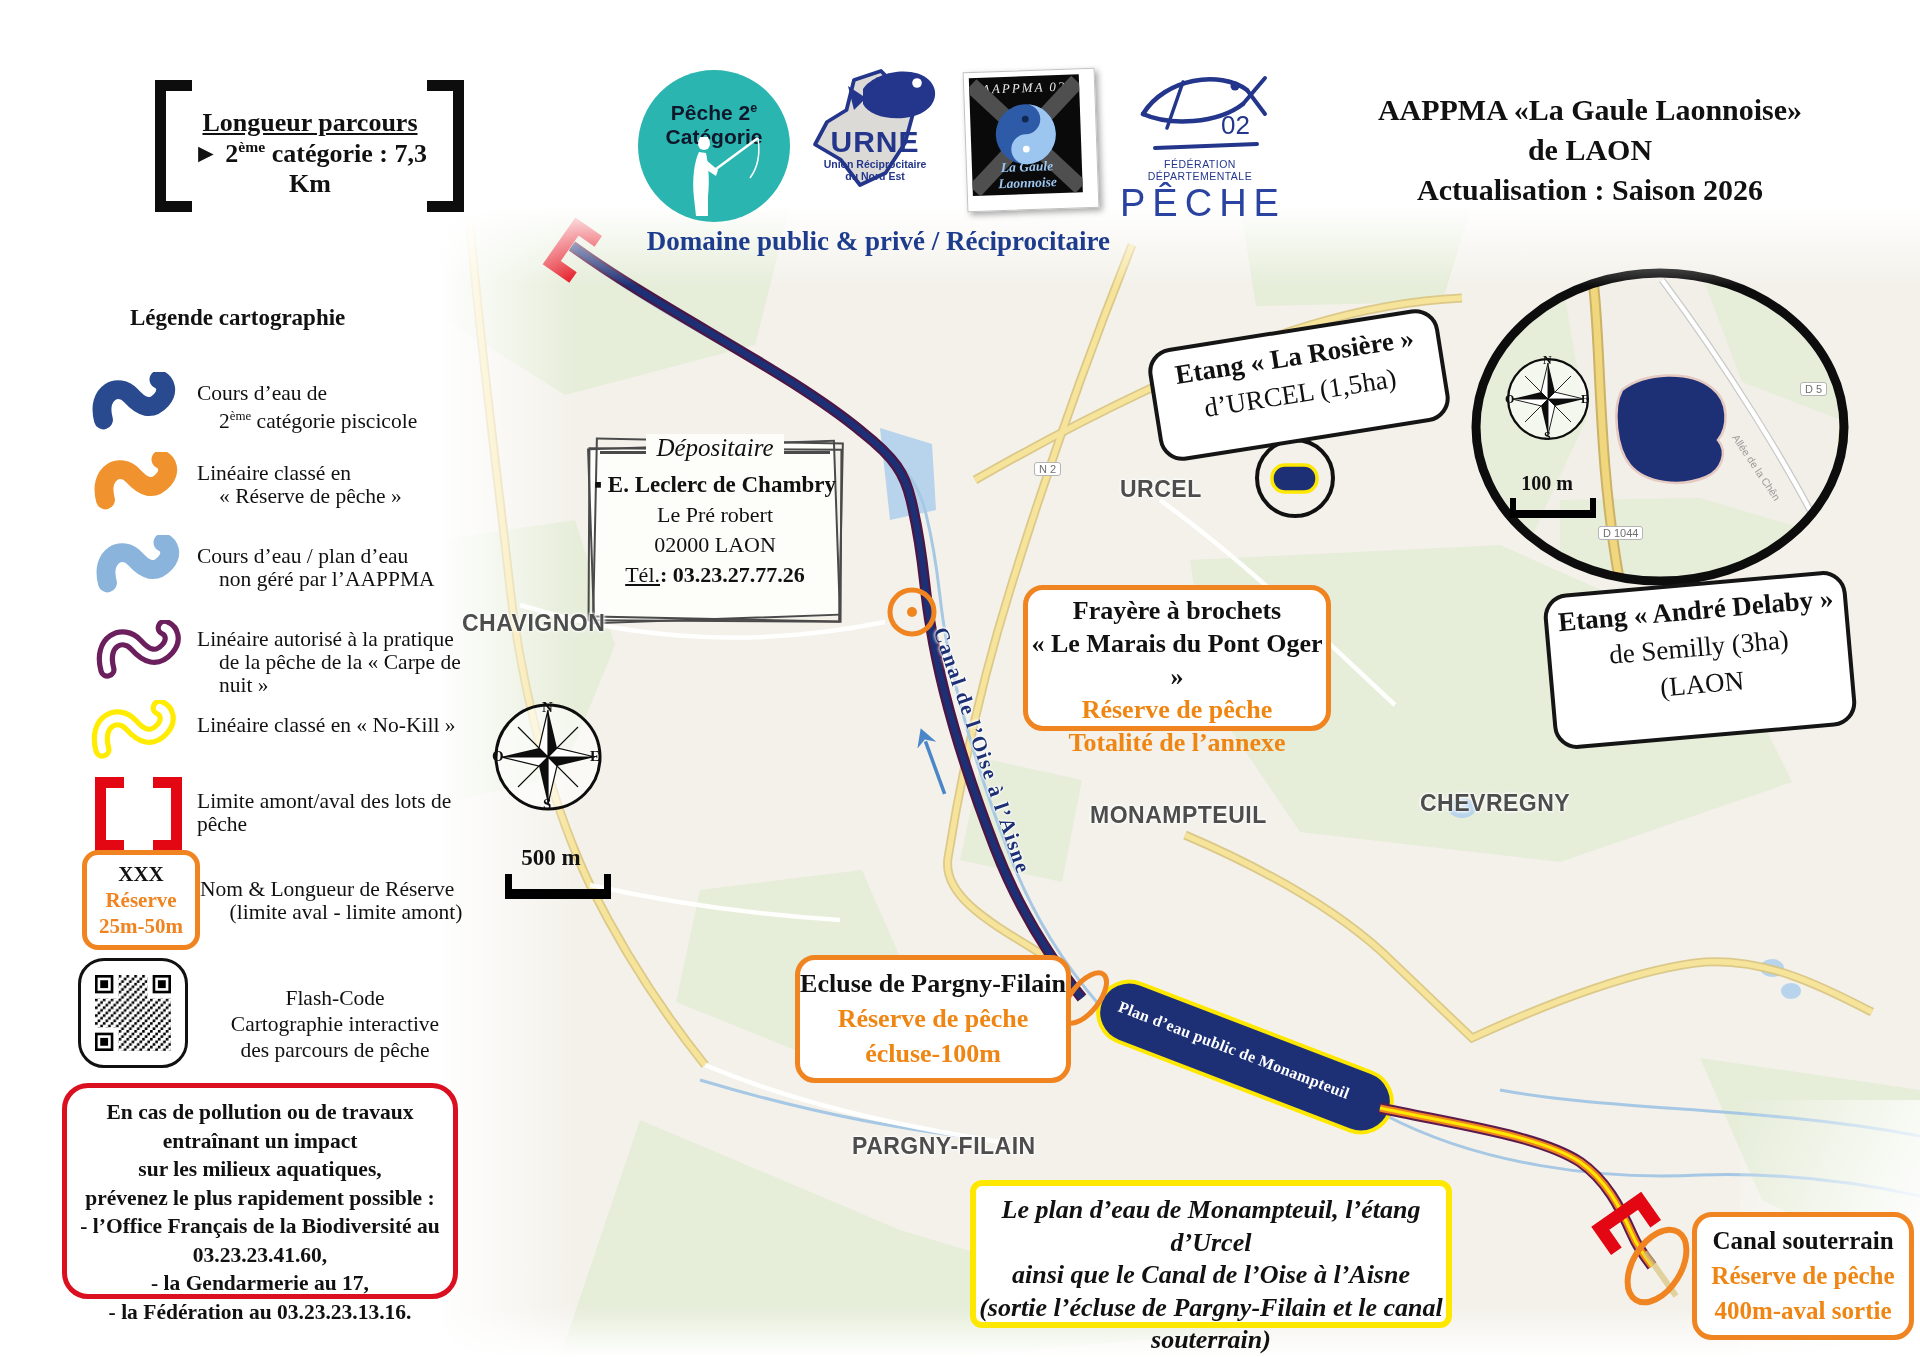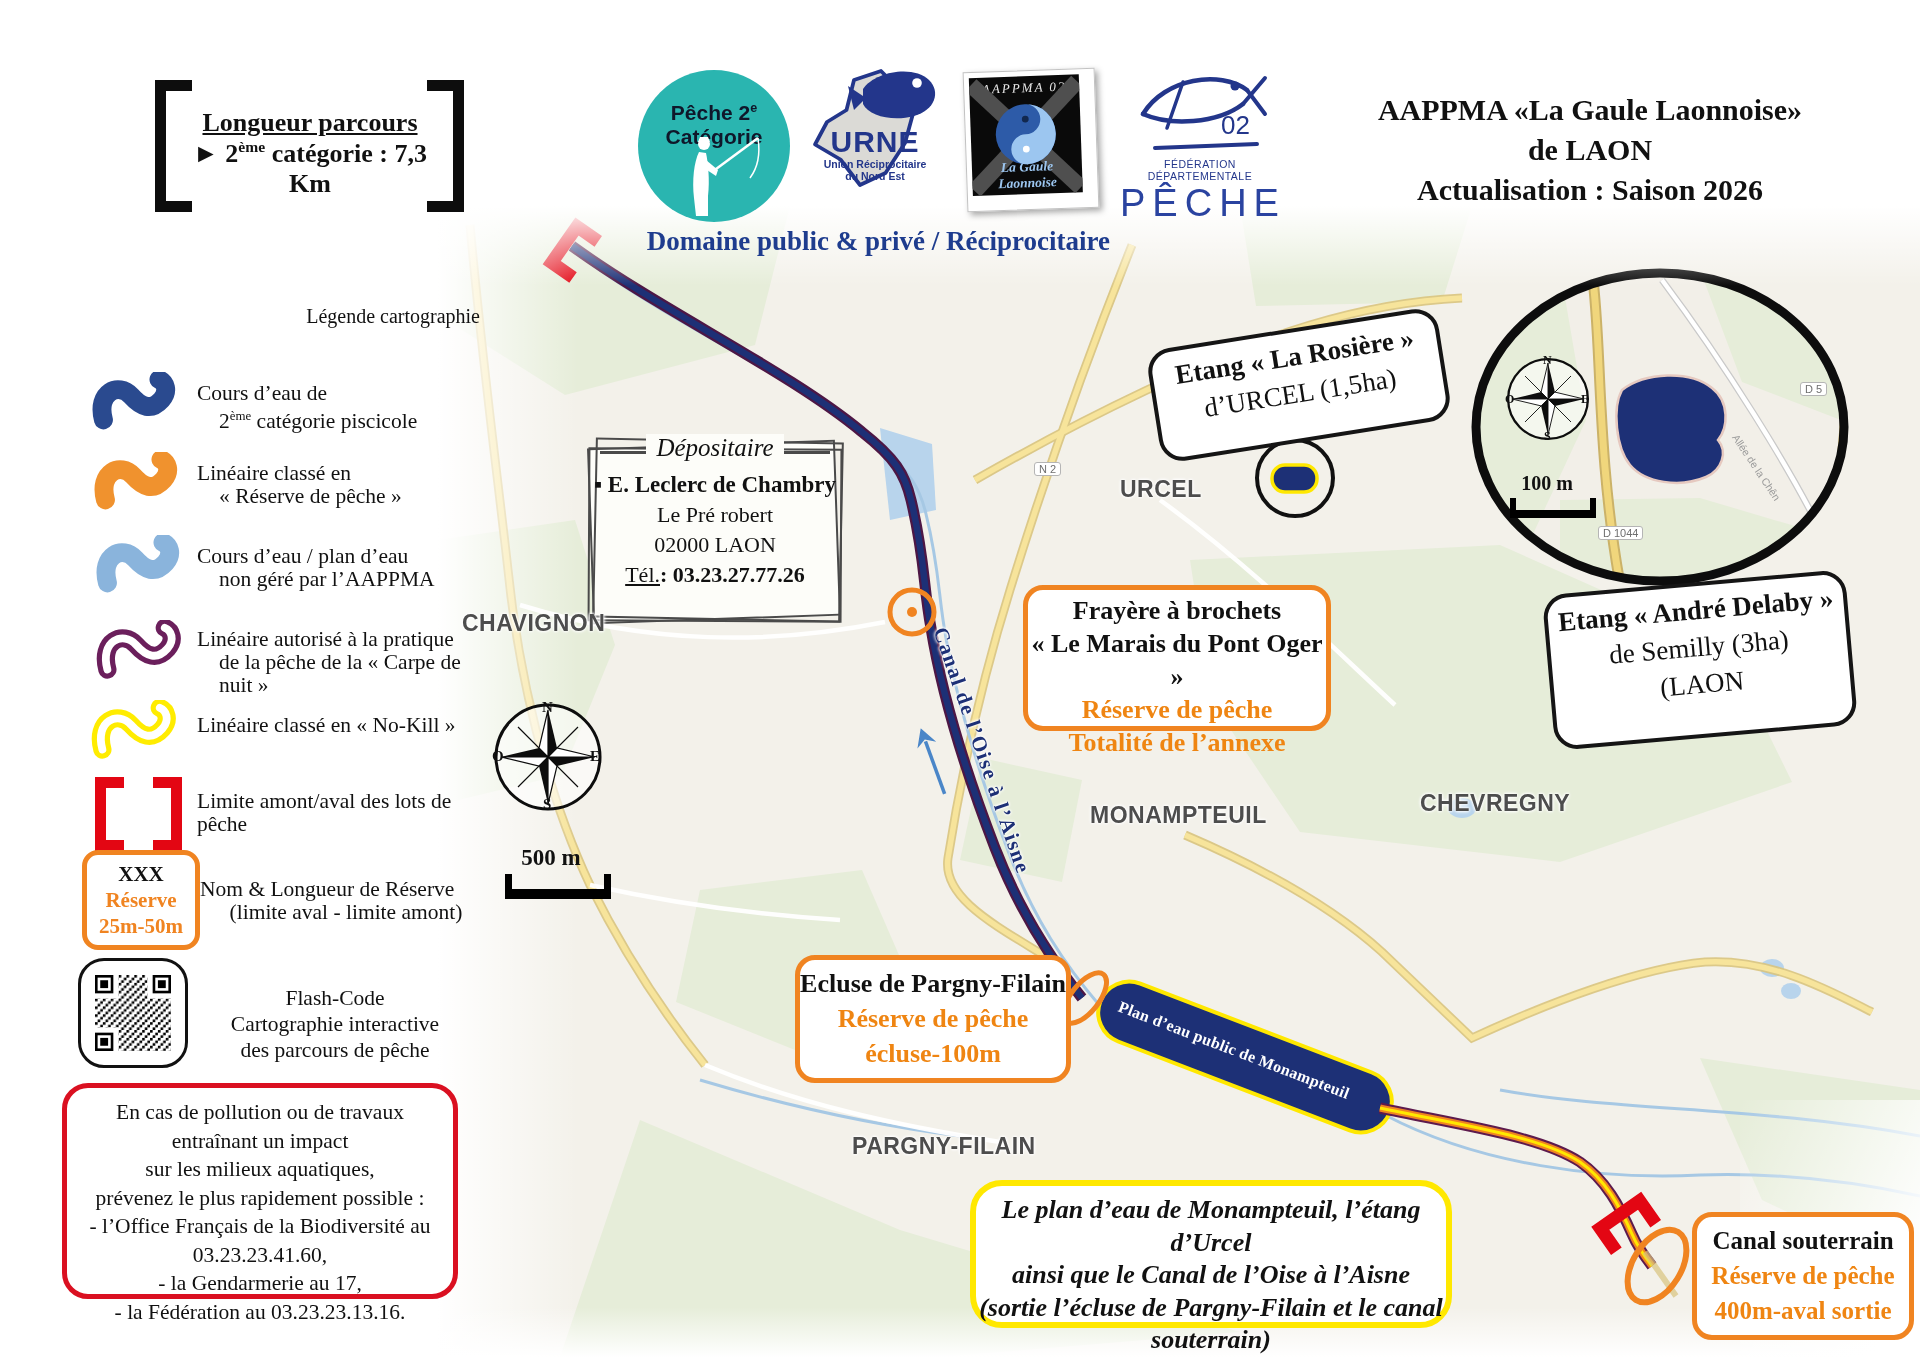--- a/index.html
+++ b/index.html
@@ -25,46 +25,46 @@
   .urne-sub{color:#23368b;font-family:"Liberation Sans",sans-serif;font-weight:bold;font-size:10.5px;line-height:12px;}
   .aappma-card{width:120px;height:128px;background:#fff;border:1px solid #c2c2c2;box-shadow:3px 3px 6px rgba(0,0,0,.35);transform:rotate(-2deg);padding:5px;}
   .aappma-in{position:relative;width:110px;height:118px;background:#0a0a0a;overflow:hidden;}
   .aappma-top{color:#e8e8e8;font-size:13px;letter-spacing:2px;font-style:italic;text-align:center;padding-top:4px;}
   .aappma-bot{color:#9cc6f0;font-size:13.5px;font-style:italic;font-weight:bold;text-align:center;}
   .xbar{position:absolute;width:150px;height:16px;background:#4f4f4f;left:-20px;top:52px;}
   .fede-line1{color:#23368b;font-family:"Liberation Sans",sans-serif;font-size:10.5px;letter-spacing:.5px;}
   .fede-line2{color:#2a43a0;font-family:"Liberation Sans",sans-serif;font-size:38px;letter-spacing:7px;}
 
   
-  .leg-title{font-size:20px;font-weight:normal;text-align:right;}
+  .leg-title{font-size:23px;font-weight:bold;}
   .leg-txt{font-size:21.5px;line-height:23px;}
   .leg-ind{padding-left:22px;}
   .resbadge{width:104px;border:5px solid #f08421;border-radius:16px;background:#fff;text-align:center;
             font-size:21px;font-weight:bold;line-height:26px;padding:6px 2px;}
   .resbadge .o{color:#f08421;}
   .qrframe{width:104px;height:104px;border:3.5px solid #111;border-radius:26px;background:#fff;
            display:flex;align-items:center;justify-content:center;}
   .brkico{width:18px;height:52px;border:11px solid #e30613;}
   .brkico.l{border-right:none;}
   .brkico.r{border-left:none;}
-  .alert{border:5px solid #da1021;border-radius:26px;background:#fff;font-size:21.5px;font-weight:normal;
+  .alert{border:5px solid #da1021;border-radius:26px;background:#fff;font-size:21.5px;font-weight:bold;
          line-height:28.5px;text-align:center;padding-top:10px;}
 
   
   .depo-frame{position:absolute;border:2.5px solid #4a4a4a;background:transparent;}
   .depo-txt{font-size:22px;line-height:30px;text-align:center;}
   .depo-title{font-style:italic;font-size:25px;background:#fdfdf9;padding:0 10px;}
   .depo-rule{display:inline-block;width:46px;height:0;border-top:3px solid #4a4a4a;vertical-align:middle;}
 
   
   .callout{background:#fff;border:5px solid #f08421;border-radius:20px;text-align:center;
            font-weight:bold;font-size:26px;line-height:35px;}
   .callout .o{color:#ef8512;}
   .callout.blk{border:4px solid #151515;border-radius:24px;font-size:27px;line-height:37px;}
-  .callout.yel{border:6px solid #ffe800;border-radius:32px;font-style:italic;line-height:32.5px;padding-top:8px;}
+  .callout.yel{border:6px solid #ffe800;border-radius:12px;font-style:italic;line-height:32.5px;padding-top:8px;}
 
   
   .village{font-family:"Liberation Sans",sans-serif;font-weight:bold;color:#4d4d4d;font-size:23px;letter-spacing:.5px;
            text-shadow:0 0 3px #fff,0 0 3px #fff,0 0 4px #fff;white-space:nowrap;}
   .canal-lbl{color:#1d3076;font-weight:bold;font-size:21px;letter-spacing:1.5px;white-space:nowrap;
              text-shadow:0 0 3px #fff,0 0 3px #fff,0 0 4px #fff;}
   .plan-lbl{color:#fff;font-weight:bold;font-size:16px;letter-spacing:.3px;white-space:nowrap;}
   .scale-txt{font-size:23px;font-weight:bold;text-align:center;}
   .scale-bar{border-left:7px solid #000;border-right:7px solid #000;border-bottom:10px solid #000;height:15px;}
   .scale-bar.sm{border-left:6px solid #000;border-right:6px solid #000;border-bottom:8px solid #000;height:12px;}

